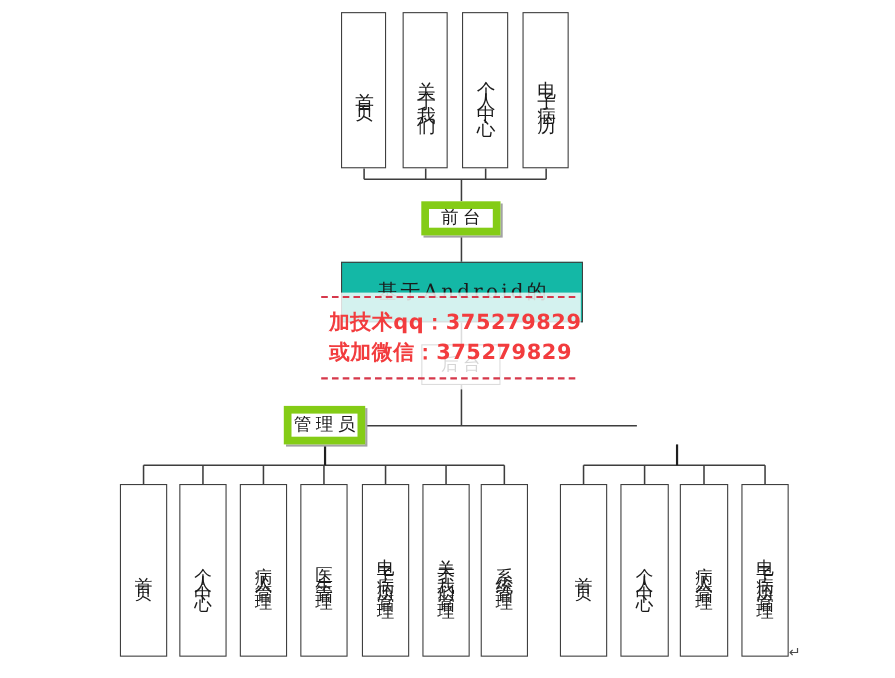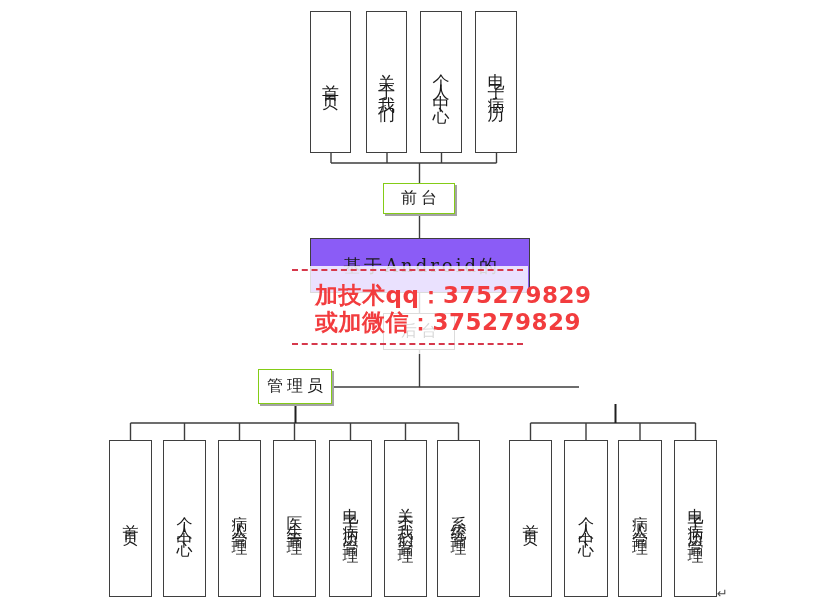--- a/index.html
+++ b/index.html
@@ -6,48 +6,48 @@
   #canvas{
     position:relative;width:814px;height:616px;background:#ffffff;
     font-family:"DejaVu Serif","Liberation Serif",serif;overflow:hidden;
   }
   #wires{position:absolute;left:0;top:0;z-index:1;}
   .node{
     position:absolute;background:#ffffff;border:1px solid #3f3f3f;
     box-sizing:border-box;color:#1a1a1a;z-index:2;
     display:flex;align-items:center;justify-content:center;
   }
-  .shadowed{border:1px solid #84cc16;box-shadow:2px 2px 0 0 #a3a3a3;}
+  .shadowed{border:7px solid #84cc16;box-shadow:2px 2px 0 0 #a3a3a3;}
   .hnode{font-size:16px;letter-spacing:4px;text-indent:4px;white-space:nowrap;}
   .vnode .vtext{
     writing-mode:vertical-rl;text-orientation:upright;
     white-space:nowrap;line-height:1;
   }
   .vtop .vtext{font-size:17px;letter-spacing:11px;}
   .vbot .vtext{font-size:16px;letter-spacing:8px;}
   .bigbox{
     position:absolute;left:310px;top:238px;width:220px;height:55px;
-    background:#8b5cf6;border:1px solid #3f3f3f;box-sizing:border-box;z-index:2;
+    background:#14b8a6;border:1px solid #3f3f3f;box-sizing:border-box;z-index:2;
     display:flex;flex-direction:row;align-items:center;justify-content:center;
     font-size:18px;color:#1a1a1a;line-height:26px;letter-spacing:3px;text-indent:3px;
   }
   .backnode{z-index:2;}
   
   .wm-band{
     position:absolute;left:288px;top:266px;width:240px;height:88px;
     background:rgba(255,255,255,0.82);z-index:5;
   }
   .wm-dash{
     position:absolute;left:292px;width:231px;height:0;
     border-top:2px dashed #d6384b;z-index:6;
   }
   .wm-line{
     position:absolute;left:299px;z-index:6;color:#f23c3e;
     font-family:"DejaVu Sans","Liberation Sans",sans-serif;
-    font-weight:bold;font-size:23px;white-space:nowrap;letter-spacing:0.5px;margin-left:16px;
+    font-weight:bold;font-size:19px;white-space:nowrap;letter-spacing:0.5px;
   }
   .pilcrow{
     position:absolute;left:717px;top:586px;z-index:2;color:#4a4a4a;
     font-size:13px;font-family:"DejaVu Sans",sans-serif;
   }
 </style>
 </head>
 <body>
 
 <div id="canvas">

